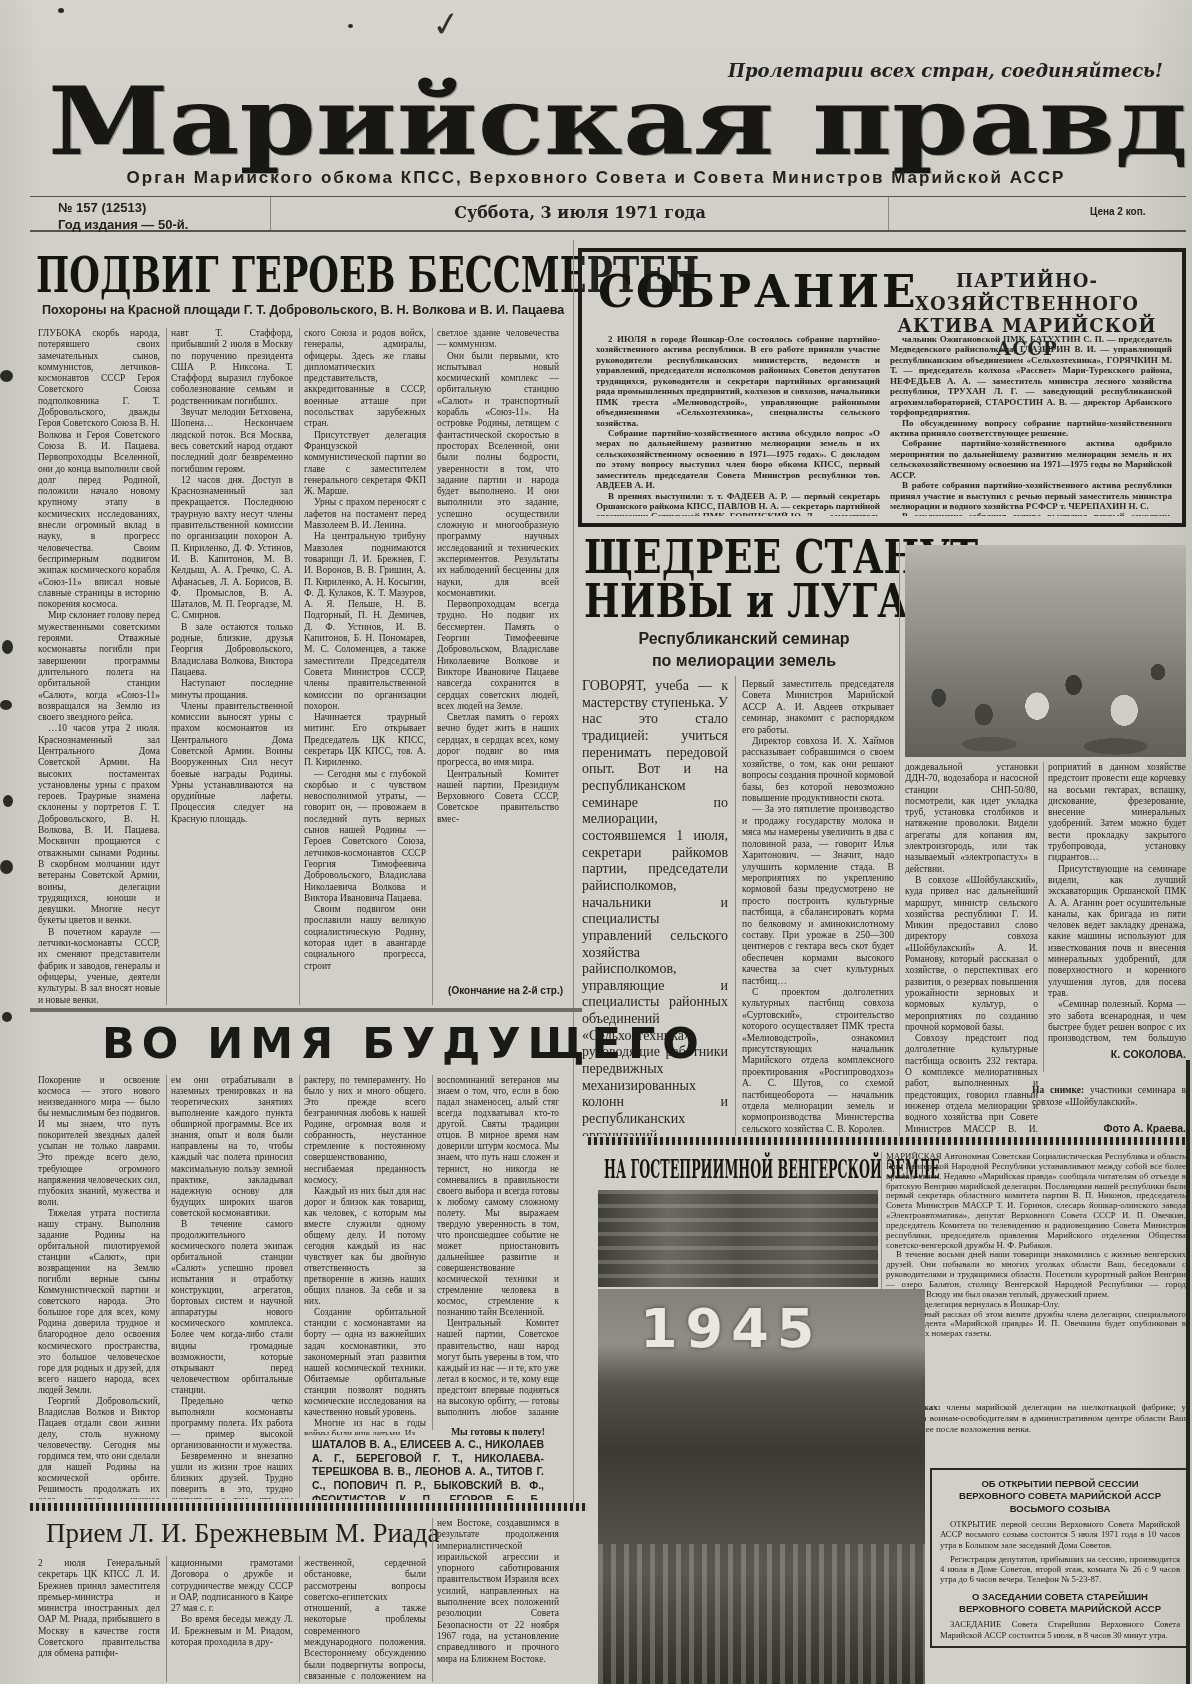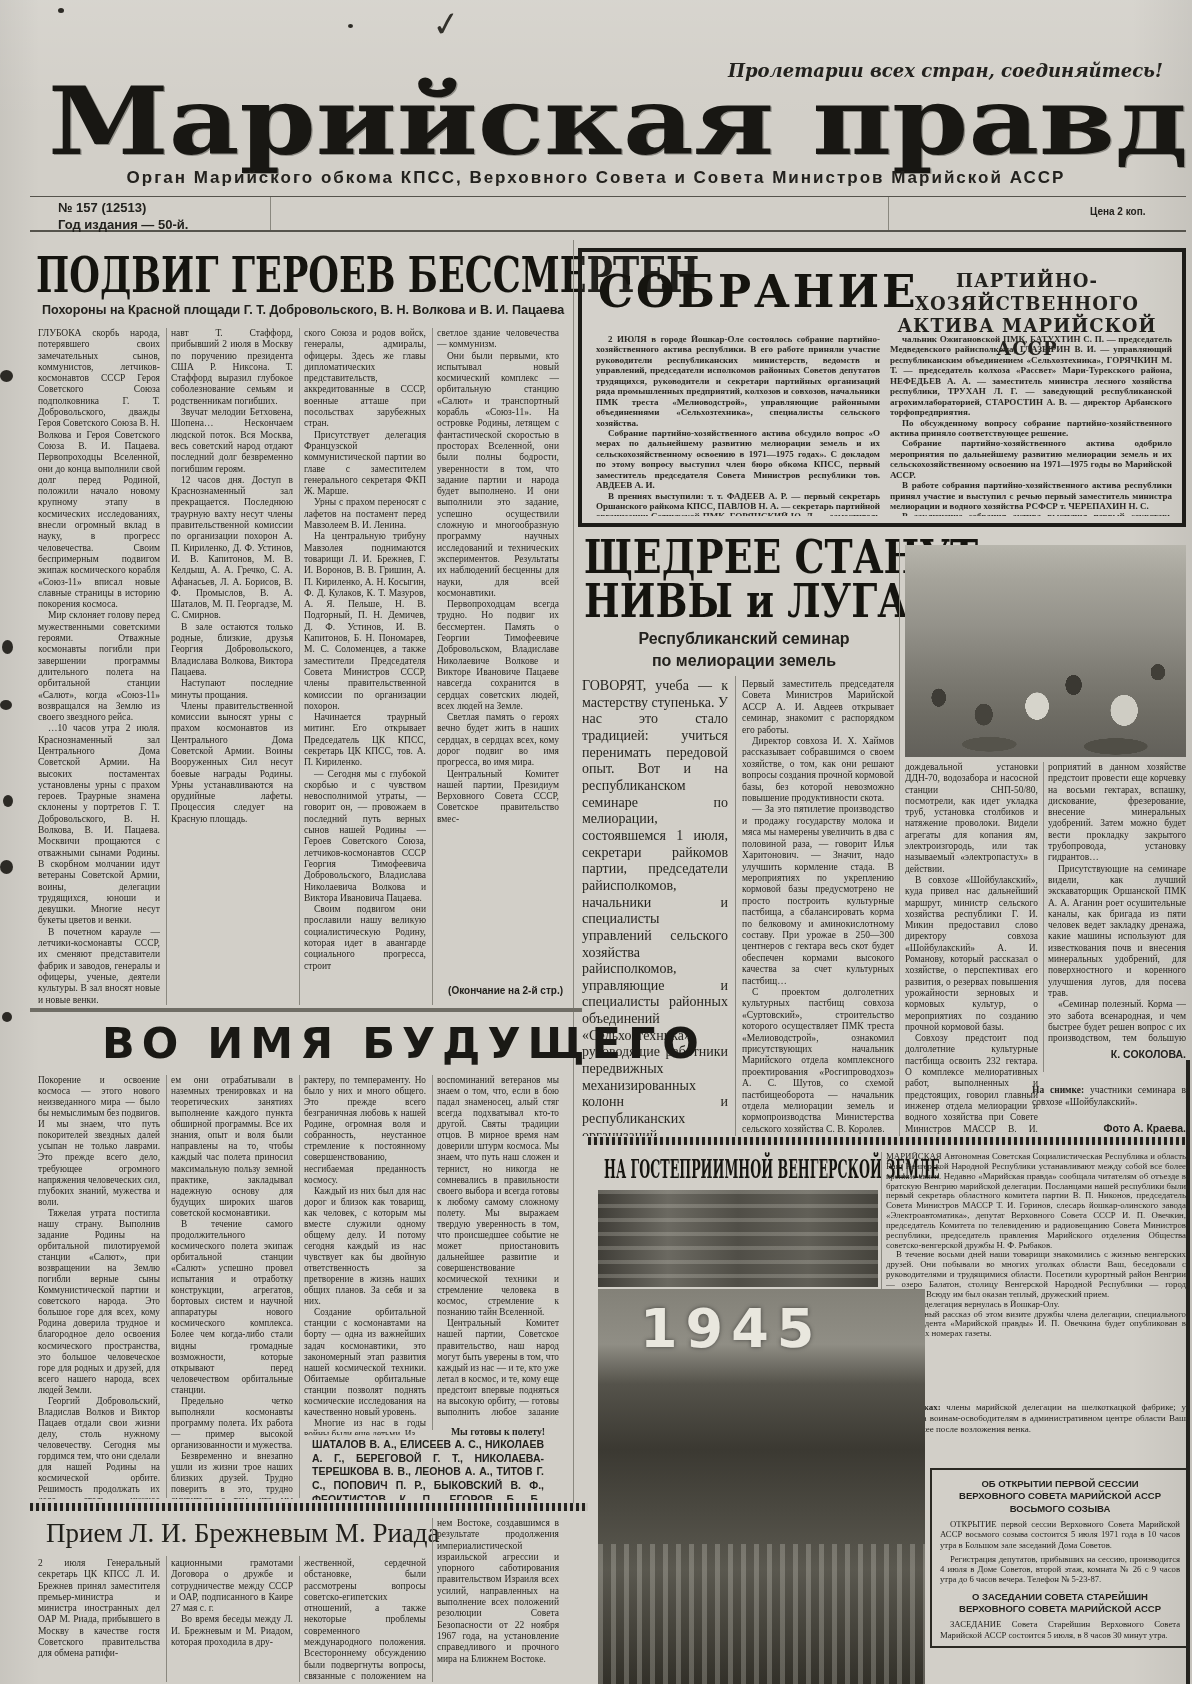--- a/index.html
+++ b/index.html
@@ -86,20 +86,21 @@
   <div class="abs organ" style="left:51px;top:168px;width:1090px;">Орган Марийского обкома КПСС, Верховного Совета и Совета Министров Марийской АССР</div>
 
   <div class="hrule" style="left:30px;top:196px;width:1156px;"></div>
   <div class="hrule" style="left:30px;top:230px;width:1156px;height:2px;"></div>
   <div class="vrule" style="left:270px;top:197px;height:33px;"></div>
   <div class="vrule" style="left:888px;top:197px;height:33px;"></div>
   <div class="abs datebar-small" style="left:58px;top:200px;">
     <div>№ 157 (12513)</div>
     <div>Год издания — 50-й.</div>
   </div>
+  <div class="abs datebar-date" style="left:300px;top:203px;width:560px;">Суббота, 3 июля 1971 года</div>
   <div class="abs datebar-price" style="left:1090px;top:206px;">Цена 2 коп.</div>
 
   <div class="abs headline-podvig" style="left:36px;top:246px;">ПОДВИГ ГЕРОЕВ БЕССМЕРТЕН</div>
   <div class="abs subhead-podvig" style="left:40px;top:302px;width:566px;">Похороны на Красной площади Г. Т. Добровольского, В. Н. Волкова и В. И. Пацаева</div>
   <div class="ncol" style="left:38px;top:328px;width:122px;height:677px;">
       <p>ГЛУБОКА скорбь народа, потерявшего своих замечательных сынов, коммунистов, летчиков-космонавтов СССР Героя Советского Союза подполковника Г. Т. Добровольского, дважды Героя Советского Союза В. Н. Волкова и Героя Советского Союза В. И. Пацаева. Первопроходцы Вселенной, они до конца выполнили свой долг перед Родиной, положили начало новому крупному этапу в космических исследованиях, внесли огромный вклад в науку, в прогресс человечества. Своим беспримерным подвигом экипаж космического корабля «Союз-11» вписал новые славные страницы в историю покорения космоса.</p>
       <p>Мир склоняет голову перед мужественными советскими героями. Отважные космонавты погибли при завершении программы длительного полета на орбитальной станции «Салют», когда «Союз-11» возвращался на Землю из своего звездного рейса.</p>
       <p>…10 часов утра 2 июля. Краснознаменный зал Центрального Дома Советской Армии. На высоких постаментах установлены урны с прахом героев. Траурные знамена склонены у портретов Г. Т. Добровольского, В. Н. Волкова, В. И. Пацаева. Москвичи прощаются с отважными сынами Родины. В скорбном молчании идут ветераны Советской Армии, воины, делегации трудящихся, юноши и девушки. Многие несут букеты цветов и венки.</p>
       <p>В почетном карауле — летчики-космонавты СССР, их сменяют представители фабрик и заводов, генералы и офицеры, ученые, деятели культуры. В зал вносят новые и новые венки.</p>
     </div>

